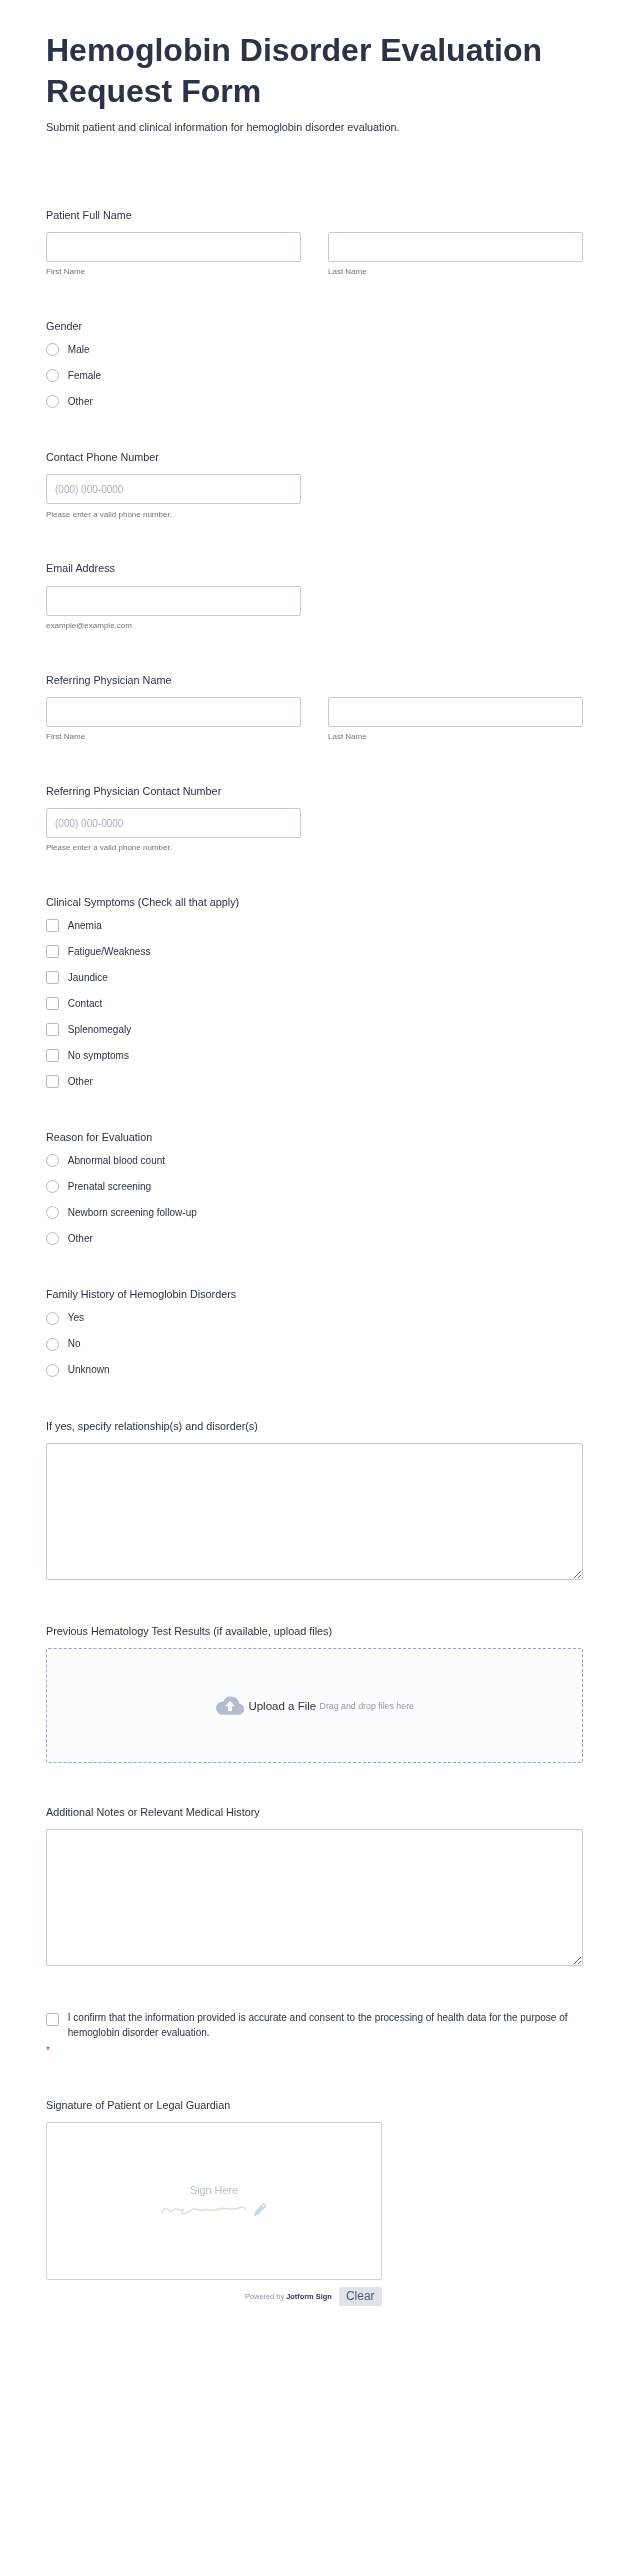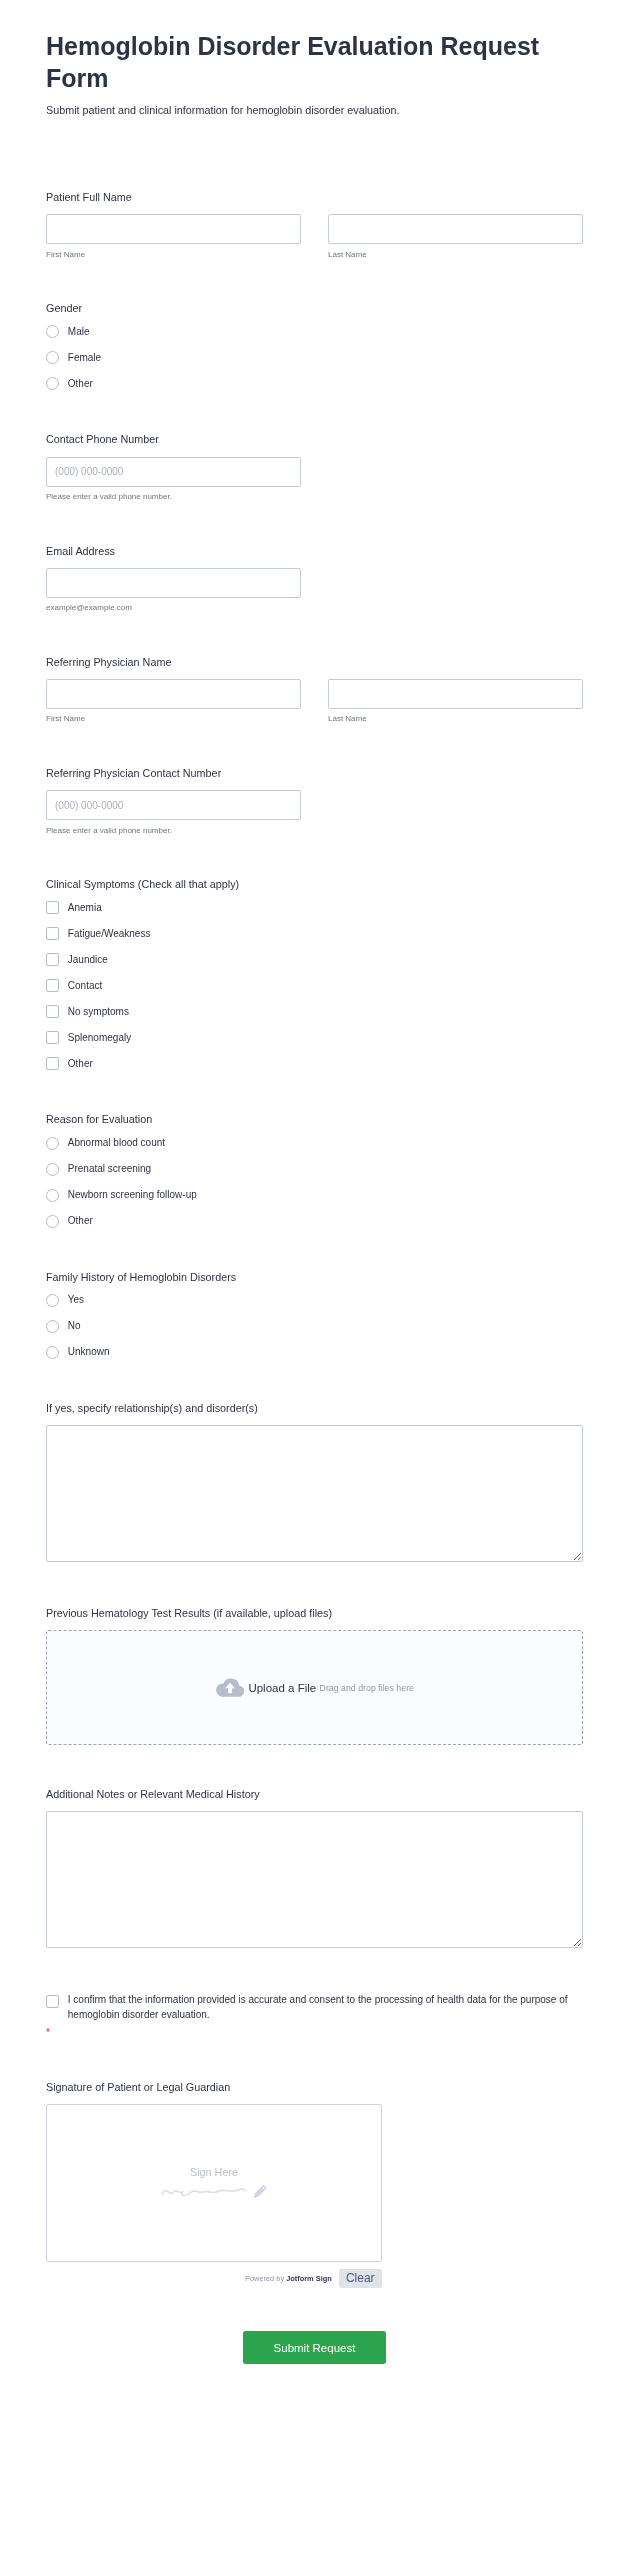--- a/index.html
+++ b/index.html
@@ -7,21 +7,21 @@
     --title-color:#2c3345;
     --label-color:#2c3345;
     --sublabel-color:#6f7680;
     --border-color:#c3cad8;
     --required-red:#d93025;
   }
   *{box-sizing:border-box;}
   body{margin:0;background:#fff;font-family:"Liberation Sans",sans-serif;color:var(--label-color);}
   .page{width:629px;min-height:2576px;margin:0 auto;background:#fff;padding:30px 46px 41px;}
   .form-header{margin-bottom:74px;}
-  .form-title{font-size:25px;line-height:1.28;font-weight:700;color:var(--title-color);margin:0 0 9.5px;}
+  .form-title{font-size:32px;line-height:1.28;font-weight:700;color:var(--title-color);margin:0 0 9.5px;}
   .form-subtitle{font-size:10.8px;line-height:1.25;color:var(--title-color);margin:0;}
   .field{margin-bottom:43px;}
   .q-label{display:block;font-size:10.8px;font-weight:500;color:var(--label-color);margin-bottom:10.8px;line-height:1.15;}
   .two-col{display:flex;gap:27px;}
   .col{flex:0 0 255px;}
   .text-input{width:100%;height:30px;border:0.7px solid var(--border-color);border-radius:2px;padding:0 8px;font-size:10px;font-family:"Liberation Sans",sans-serif;color:var(--label-color);background:#fff;outline:none;}
   .text-input::placeholder{color:#a8b0bf;}
   .half{width:255px;}
   .sublabel{font-size:8px;color:var(--sublabel-color);margin-top:5.4px;line-height:1.2;}
   .input-wrap{position:relative;width:255px;}
@@ -138,25 +138,25 @@
     <div class="option-row">
       <input type="checkbox" class="checkbox" style="">
       <span class="opt-label">Jaundice</span>
     </div>
     <div class="option-row">
       <input type="checkbox" class="checkbox" style="">
       <span class="opt-label">Contact</span>
     </div>
     <div class="option-row">
       <input type="checkbox" class="checkbox" style="">
+      <span class="opt-label">Splenomegaly</span>
+    </div>
+    <div class="option-row">
+      <input type="checkbox" class="checkbox" style="">
       <span class="opt-label">No symptoms</span>
-    </div>
-    <div class="option-row">
-      <input type="checkbox" class="checkbox" style="">
-      <span class="opt-label">Splenomegaly</span>
     </div>
     <div class="option-row">
       <input type="checkbox" class="checkbox" style="">
       <span class="opt-label">Other</span>
     </div>
   </section>
 
   <section class="field">
     <span class="q-label">Reason for Evaluation</span>
     <div class="option-row">
@@ -238,18 +238,15 @@
           </svg>
         </div>
       </div>
     </div>
     <div class="sig-footer">
       <span class="powered"><span>Powered by</span> <b>Jotform Sign</b></span>
       <button class="clear-btn">Clear</button>
     </div>
   </section>
 
-  <div class="submit-row">
-    <button class="submit-btn">Submit Request</button>
-  </div>
 
 </div>
 
 
 </body></html>

